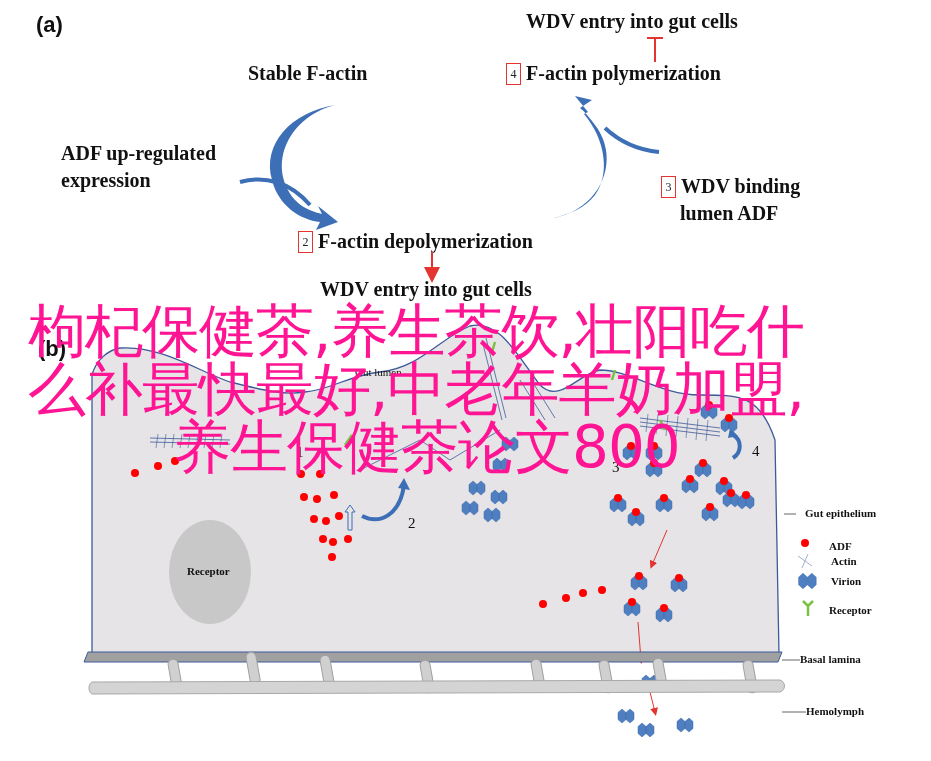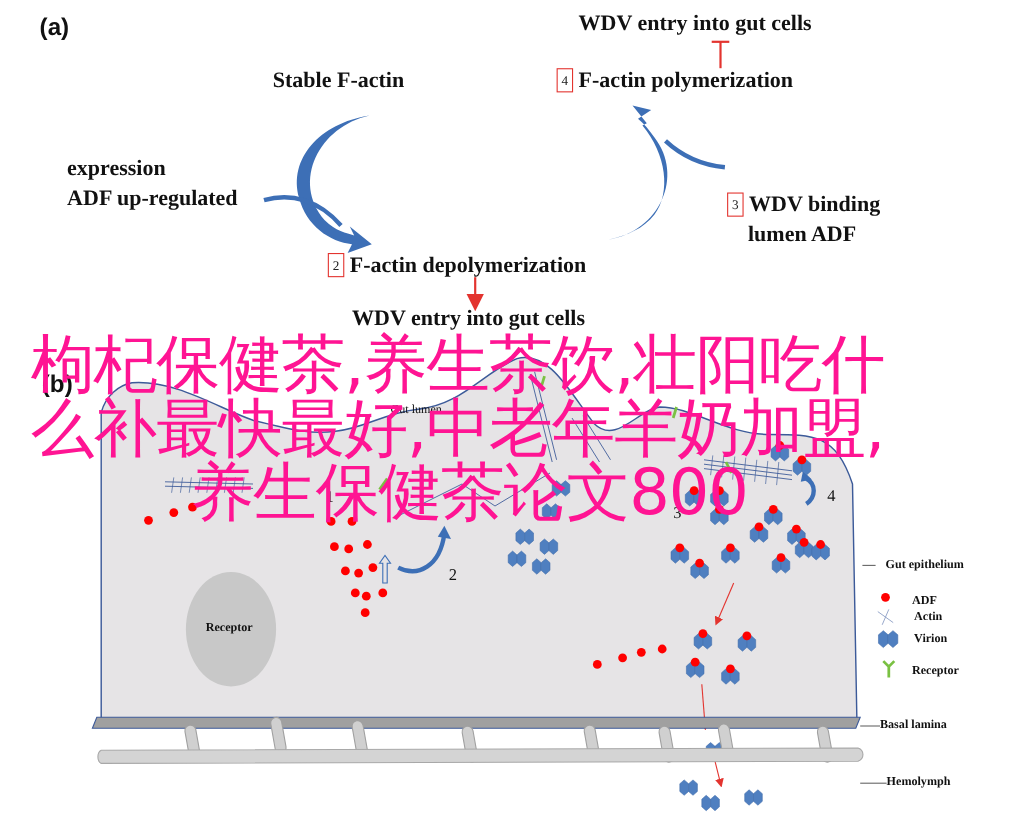--- a/index.html
+++ b/index.html
@@ -20,22 +20,22 @@
 
 <div class="abs lbl" style="left:248px;top:60px;">Stable F-actin</div>
 
 <div class="abs lbl" style="left:526px;top:8px;">WDV entry into gut cells</div>
 
 <div class="abs lbl" style="left:506px;top:60px;">
   <span class="numbox">4</span><span>F-actin polymerization</span>
 </div>
 
 <div class="abs lbl" style="left:38px;top:140px;">
+  <div style="padding-left:23px;">ADF up-regulated</div>
   <div style="padding-left:23px;">expression</div>
-  <div style="padding-left:23px;">ADF up-regulated</div>
 </div>
 
 <div class="abs lbl" style="left:661px;top:137px;margin-top:36px;">
   <div><span class="numbox">3</span><span>WDV binding</span></div>
   <div style="padding-left:19px;">lumen ADF</div>
 </div>
 
 <div class="abs lbl" style="left:298px;top:228px;">
   <span class="numbox">2</span><span>F-actin depolymerization</span>
 </div>

